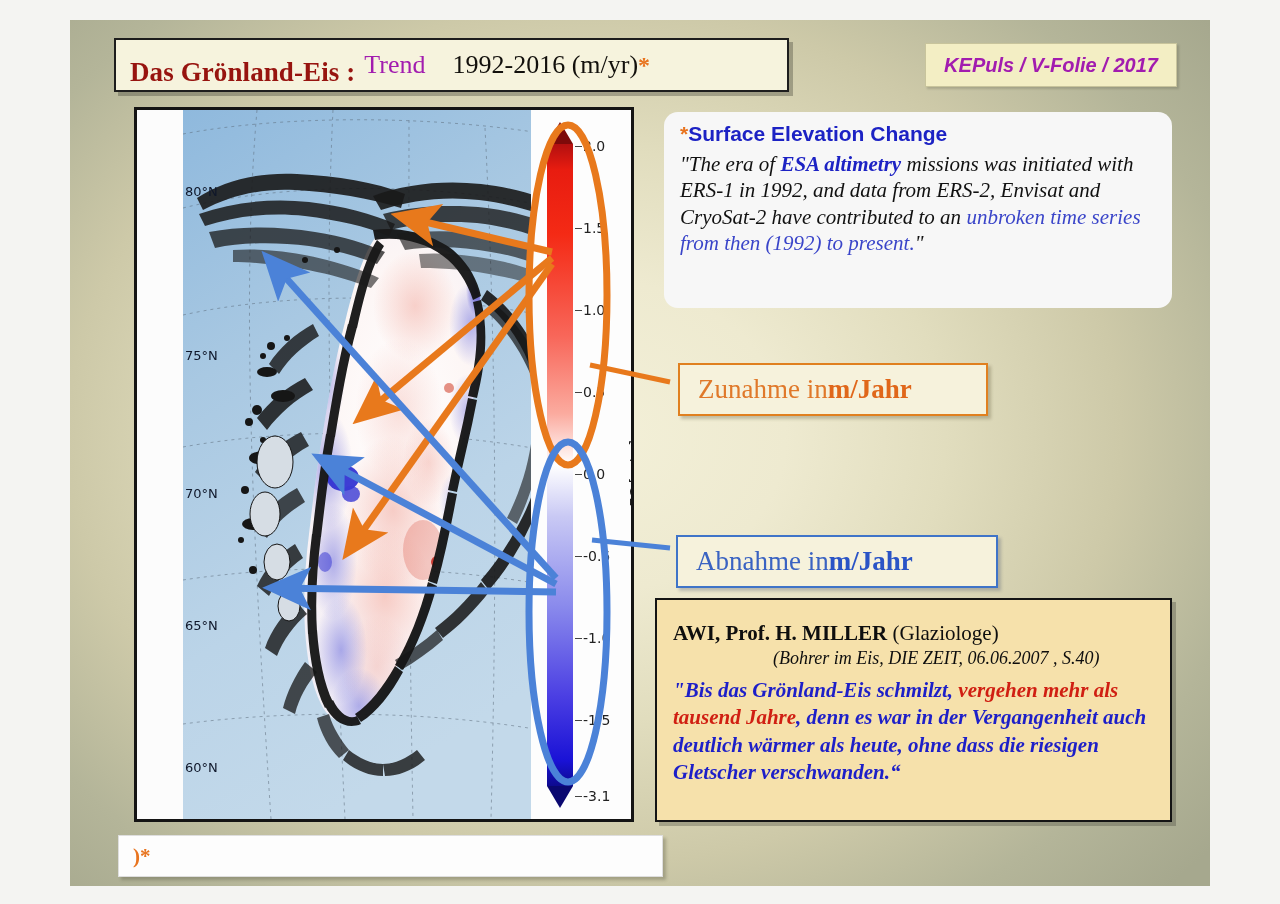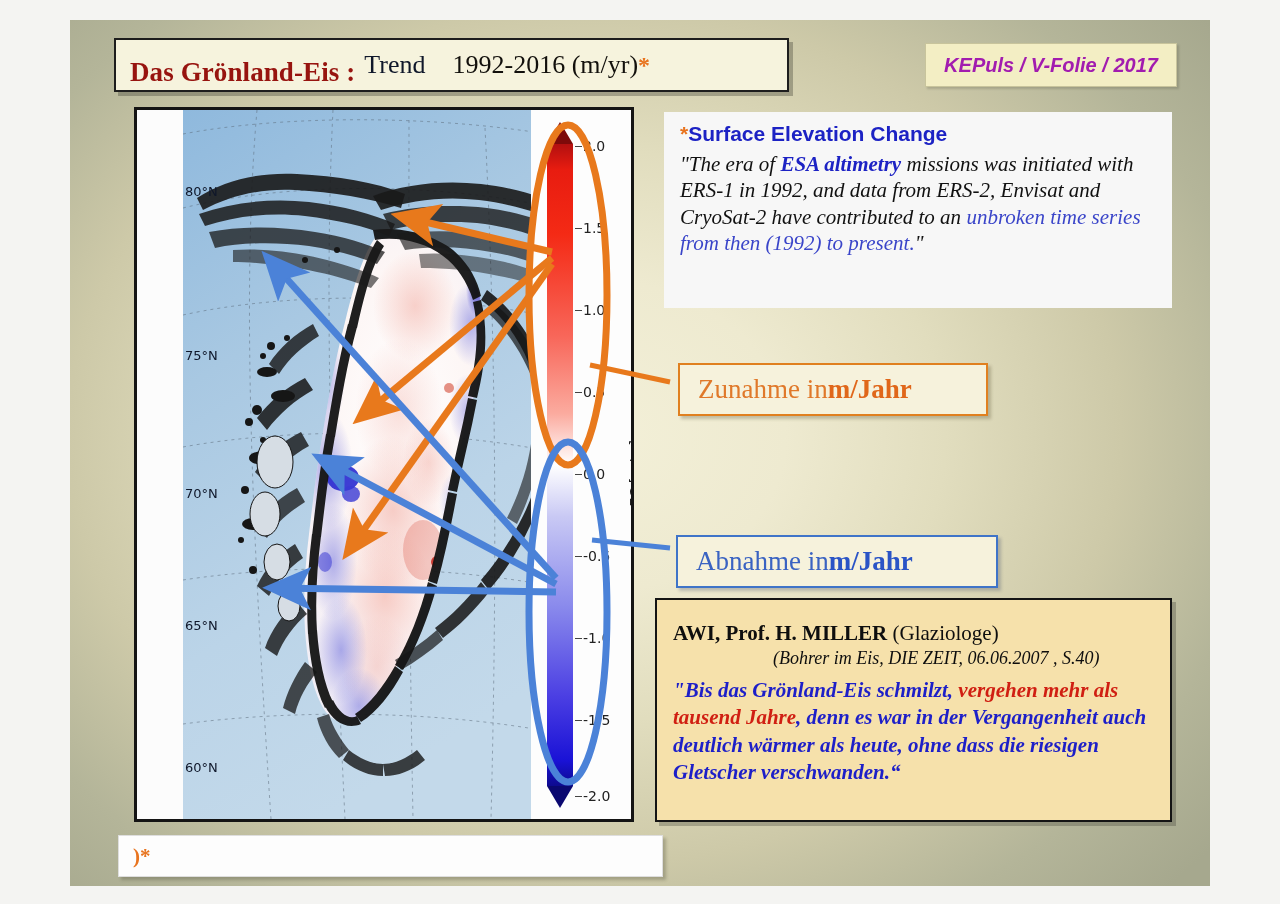--- a/index.html
+++ b/index.html
@@ -33,21 +33,21 @@
     width: 675px; height: 54px;
     background: #f6f3dd;
     border: 2px solid #1d1d1d;
     box-shadow: 4px 4px 0 rgba(60,60,50,.35);
     display: flex; align-items: center;
     padding-left: 14px;
     box-sizing: border-box;
     white-space: nowrap;
   }
   .t-bold { font-weight: bold; color: #97140f; font-size: 27px; letter-spacing: .1px; margin-top: 15px;}
-  .t-mid  { color: #0f172a; font-size: 26px; }
+  .t-mid  { color: #a21caf; font-size: 26px; }
   .t-plain{ color: #12100c; font-size: 26px; margin-left: 20px; }
   .t-star { color: #e8741f; font-size: 24px; font-weight: bold; }
 
   
   #badge {
     position: absolute;
     left: 855px; top: 23px;
     width: 250px; height: 42px;
     background: #f3eec4;
     border: 1px solid #c8c49c;
@@ -105,20 +105,21 @@
   }
 
   
   #info-box {
     position: absolute;
     left: 594px; top: 92px;
     width: 508px; height: 196px;
     background: #f7f7f7;
     box-sizing: border-box;
     padding: 10px 12px 6px 16px;
+    border-radius: 14px;
   }
   #info-head {
     font-family: "Liberation Sans", sans-serif;
     font-weight: bold; font-size: 21px; color: #1c22c4;
     margin-bottom: 5px;
   }
   #info-head .ast { color:#e8741f; }
   #info-body {
     font-family: "Liberation Serif", serif;
     font-style: italic; font-size: 21px; line-height: 1.26; color: #111;
@@ -419,21 +420,21 @@
             <polygon points="13,686 0,664 26,664" fill="#0a0870"></polygon>
           </svg>
           <div class="cb-tick" style="top:28px">2.0</div>
           <div class="cb-tick" style="top:110px">1.5</div>
           <div class="cb-tick" style="top:192px">1.0</div>
           <div class="cb-tick" style="top:274px">0.5</div>
           <div class="cb-tick" style="top:356px">0.0</div>
           <div class="cb-tick" style="top:438px">-0.5</div>
           <div class="cb-tick" style="top:520px">-1.0</div>
           <div class="cb-tick" style="top:602px">-1.5</div>
-          <div class="cb-tick" style="top:678px">-2.0</div>
+          <div class="cb-tick" style="top:678px">-3.1</div>
           <div id="cbar-axis-title">EC [m/yr]</div>
         </div>
 
       </div>
     </div>
 
     <svg id="annot">
       <defs>
         <marker id="ahead-o" markerWidth="7" markerHeight="7" refX="5.6" refY="3.5" orient="auto">
           <path d="M7,3.5 L0,6.6 L1.6,3.5 L0,0.4 Z" fill="#e8791c"></path>

